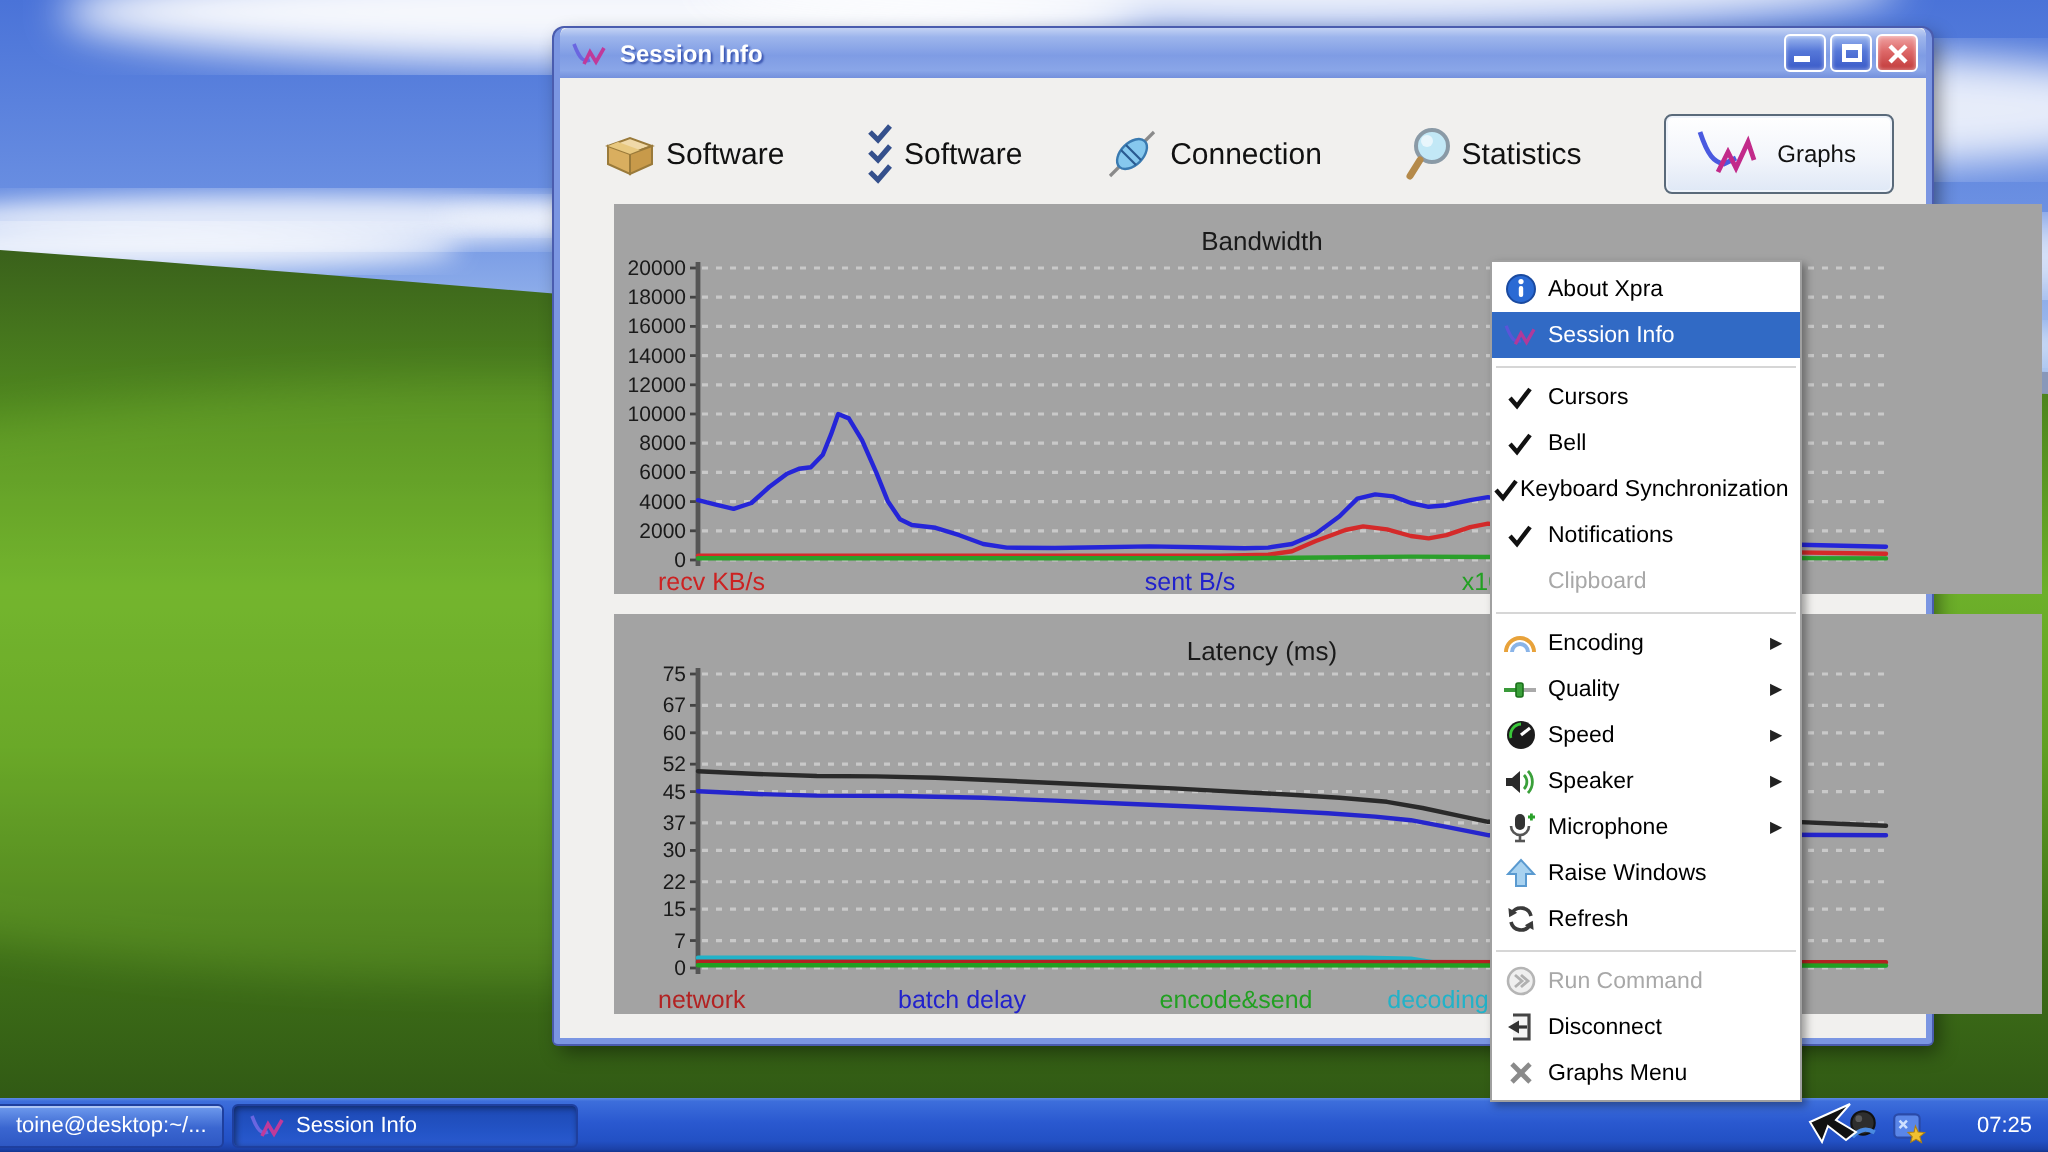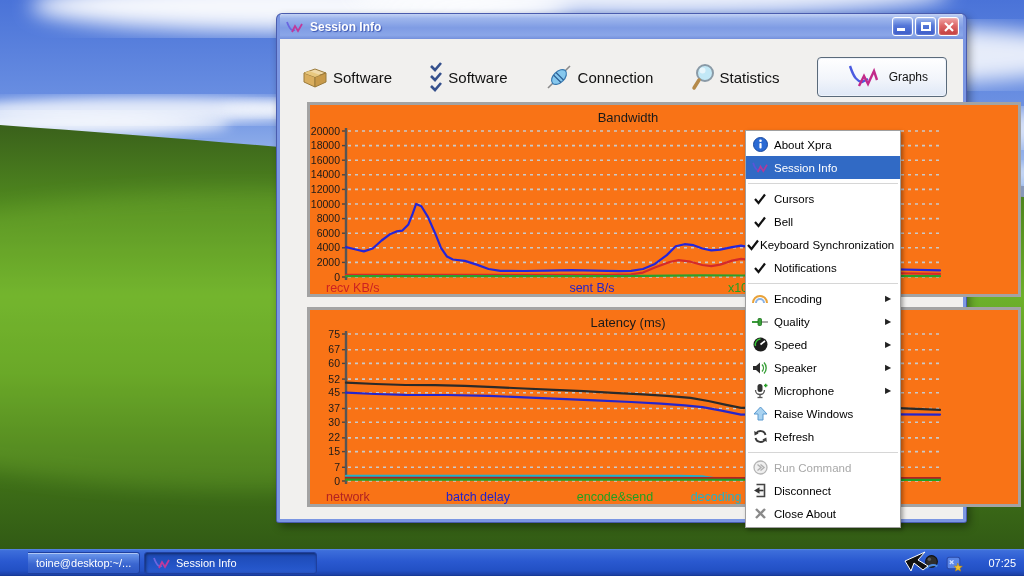--- a/index.html
+++ b/index.html
@@ -20,25 +20,25 @@
   .wbtn.close { background:linear-gradient(#f0a3a3,#dd6868 45%,#c23a3a); }
   .min-glyph { position:absolute; left:4px; bottom:4px; width:8px; height:3px; background:#fff; }
   .max-glyph { position:absolute; left:5px; top:4px; width:10px; height:9px; border:2px solid #fff; border-top-width:3px; }
   .wbtn .xsvg { position:absolute; left:4px; top:3px; }
 
   
   #toolbar { position:absolute; left:22px; right:16px; top:40px; height:46px;
     display:flex; align-items:center; justify-content:space-between; }
   .tool-item { display:flex; align-items:center; gap:5px; font-size:15px; color:#111; cursor:default; }
   .tool-button { display:flex; align-items:center; gap:8px; font-size:12px; color:#111;
-    padding:5px 18px 5px 27px; border:1px solid #5a6a7a; border-radius:4px;
+    padding:5px 18px 5px 12px; border:1px solid #5a6a7a; border-radius:4px;
     background:linear-gradient(#ffffff,#f2f5fb 55%,#dfe8f6); box-shadow:inset 0 0 0 1px #eef3fb; }
 
   
-  .chart-frame { position:absolute; left:27px; width:714px; border:3px solid #a3a3a3; background:#f97316; }
+  .chart-frame { position:absolute; left:27px; width:714px; border:6px solid #a3a3a3; background:#a3a3a3; }
   #chart1 { top:88px; height:195px; }
   #chart2 { top:293px; height:200px; }
 
   
   #menu { position:absolute; left:745px; top:130px; width:156px; background:#fff;
     border:1px solid #a0a0a0; box-shadow:2px 2px 4px rgba(0,0,0,.35); padding:2px 0; z-index:30; font-size:11.5px; color:#000; }
   .menu-item { height:23px; display:flex; align-items:center; cursor:default; }
   .mi-icon { width:28px; display:flex; justify-content:center; align-items:center; }
   .mi-label { flex:1; white-space:nowrap; }
   .mi-arrow { width:15px; font-size:8px; color:#222; }
@@ -330,20 +330,25 @@
     </div>
     <div class="menu-item">
       <span class="mi-icon">
         <svg width="14" height="12" viewBox="0 0 14 12">
           <path d="M2 6 L5.5 10 L12 1.5" fill="none" stroke="#111" stroke-width="2.2"></path>
         </svg>
       </span>
       <span class="mi-label">Notifications</span>
       <span class="mi-arrow"></span>
     </div>
+    <div class="menu-item disabled">
+      <span class="mi-icon"></span>
+      <span class="mi-label">Clipboard</span>
+      <span class="mi-arrow"></span>
+    </div>
     <div class="menu-sep">
       <div></div>
     </div>
     <div class="menu-item">
       <span class="mi-icon">
         <svg width="18" height="11" viewBox="0 0 18 11">
           <path d="M2 10 A7 7 0 0 1 16 10" fill="none" stroke="#e8a23a" stroke-width="2"></path>
           <path d="M5 10 A4 4 0 0 1 13 10" fill="none" stroke="#8ab4e8" stroke-width="2"></path>
         </svg>
       </span>
@@ -443,27 +448,27 @@
     </div>
     <div class="menu-item">
       <span class="mi-icon">
         <svg width="13" height="13" viewBox="0 0 13 13">
           <g stroke="#8a8a8a" stroke-width="2.4">
             <line x1="2" y1="2" x2="11" y2="11"></line>
             <line x1="11" y1="2" x2="2" y2="11"></line>
           </g>
         </svg>
       </span>
-      <span class="mi-label">Close About</span>
+      <span class="mi-label">Graphs Menu</span>
       <span class="mi-arrow"></span>
     </div>
   </div>
 
 <div id="taskbar">
-  <div id="task-buttons" style="display:flex; gap:4px; height:100%; align-items:center;padding-left:28px;">
+  <div id="task-buttons" style="display:flex; gap:4px; height:100%; align-items:center;">
       <div class="task-btn" style="width: 112px; border-left: none; border-radius: 0px 3px 3px 0px;">
         <span style="white-space: nowrap; overflow: hidden;">toine@desktop:~/...</span>
       </div>
       <div class="task-btn active" style="width: 173px;">
         <span style="display: flex;">
           <svg width="18" height="14" viewBox="0 0 18 14">
             <path d="M1 2 C4 10 6 11 9 10" fill="none" stroke="#6a66e0" stroke-width="1.8"></path>
             <path d="M6 12 L9 6 L12 11 L16 4" fill="none" stroke="#c03a9a" stroke-width="1.8"></path>
           </svg>
         </span>

